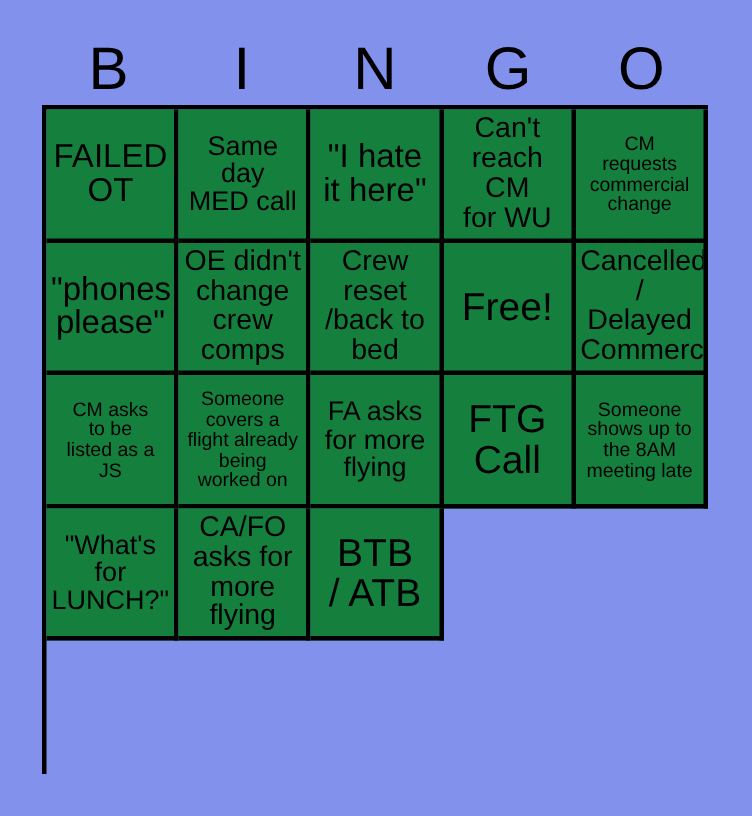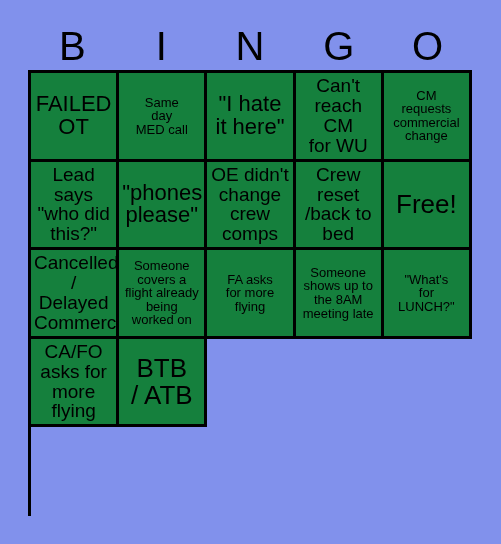--- a/index.html
+++ b/index.html
@@ -65,21 +65,21 @@
   }
   .cell .cell-text {
     display: block;
     width: 100%;
     line-height: 1.04;
     white-space: pre-line;
   }
   
   .fs-xl .cell-text { font-size: 26px; }
   .fs-lg .cell-text { font-size: 22px; }
-  .fs-md .cell-text { font-size: 13px; }
+  .fs-md .cell-text { font-size: 18px; }
   .fs-sm .cell-text { font-size: 19px; }
   .fs-xs .cell-text { font-size: 13px; }
 </style>
 </head>
 <body>
 
 <div id="card">
 
   <div id="header-row">
     <div class="header-letter">B</div>
@@ -107,25 +107,20 @@
         <span class="cell-text">Can't
 reach CM
 for WU</span>
       </div>
       <div class="cell fs-xs">
         <span class="cell-text">CM
 requests
 commercial
 change</span>
       </div>
-      <div class="cell fs-sm">
-        <span class="cell-text">Lead says
-"who did
-this?"</span>
-      </div>
       <div class="cell fs-lg">
         <span class="cell-text">"phones
 please"</span>
       </div>
       <div class="cell fs-sm">
         <span class="cell-text">OE didn't
 change
 crew
 comps</span>
       </div>
@@ -137,30 +132,40 @@
       </div>
       <div class="cell fs-xl">
         <span class="cell-text">Free!</span>
       </div>
       <div class="cell fs-sm">
         <span class="cell-text">Cancelled /
 Delayed
 Commercial</span>
       </div>
       <div class="cell fs-xs">
+        <span class="cell-text">CM asks
+to be
+listed as a
+JS</span>
+      </div>
+      <div class="cell fs-xs">
         <span class="cell-text">Someone
 covers a
 flight already
 being
 worked on</span>
       </div>
       <div class="cell fs-md">
         <span class="cell-text">FA asks
 for more
 flying</span>
+      </div>
+      <div class="cell fs-xl">
+        <span class="cell-text">FTG
+Call</span>
       </div>
       <div class="cell fs-xs">
         <span class="cell-text">Someone
 shows up to
 the 8AM
 meeting late</span>
       </div>
       <div class="cell fs-md">
         <span class="cell-text">"What's
 for

